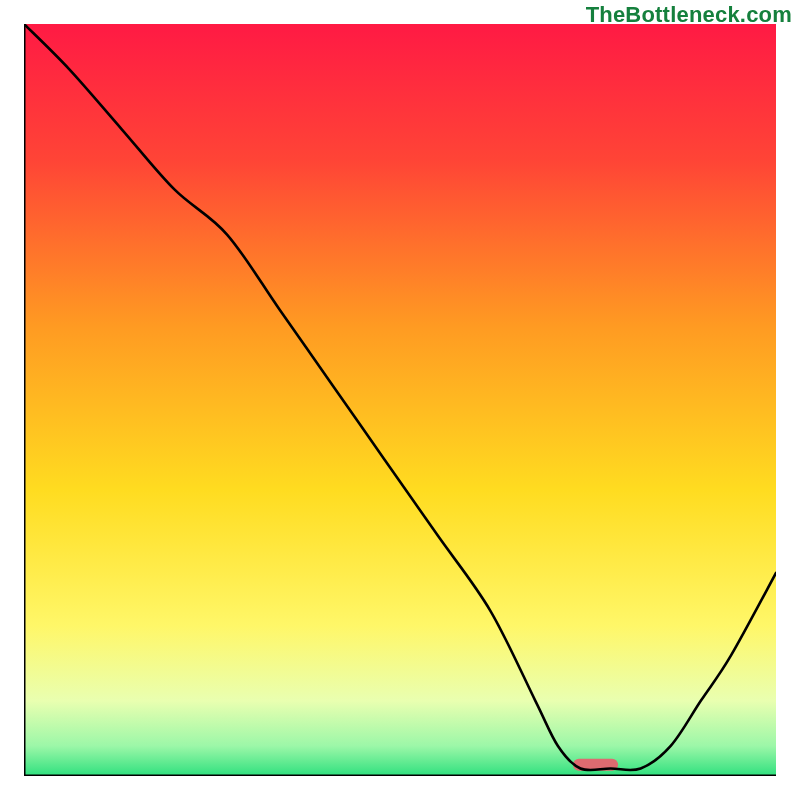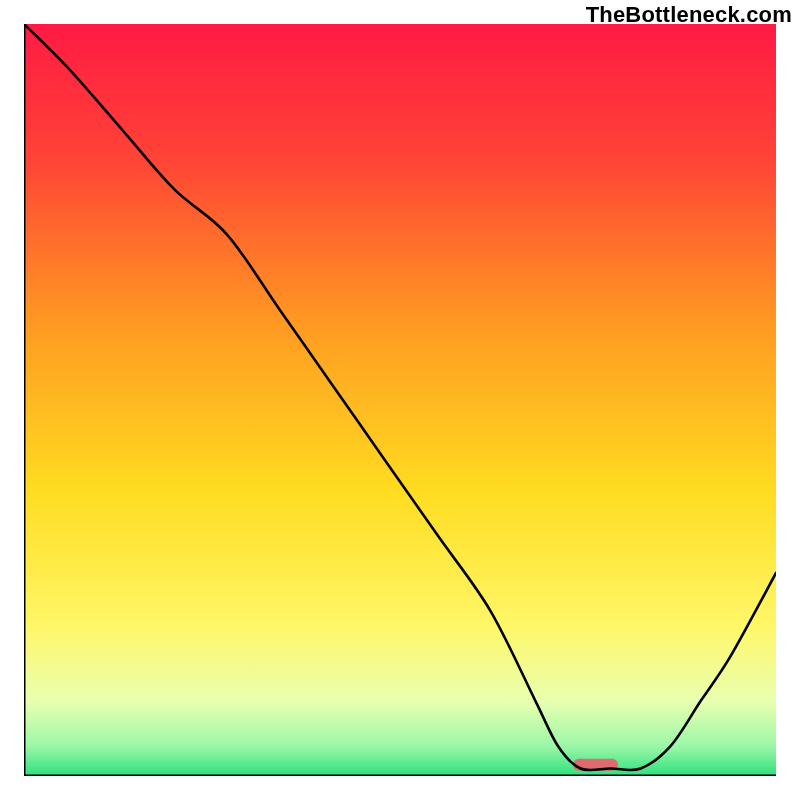--- a/index.html
+++ b/index.html
@@ -15,21 +15,21 @@
     width: 800px;
     height: 800px;
   }
   .watermark {
     position: absolute;
     top: 2px;
     right: 8px;
     font-family: Arial, Helvetica, sans-serif;
     font-size: 22px;
     font-weight: 600;
-    color: #000000;
+    color: #15803d;
     letter-spacing: 0.2px;
   }
   .plot {
     position: absolute;
     left: 24px;
     top: 24px;
     width: 752px;
     height: 752px;
   }
   .plot svg {

